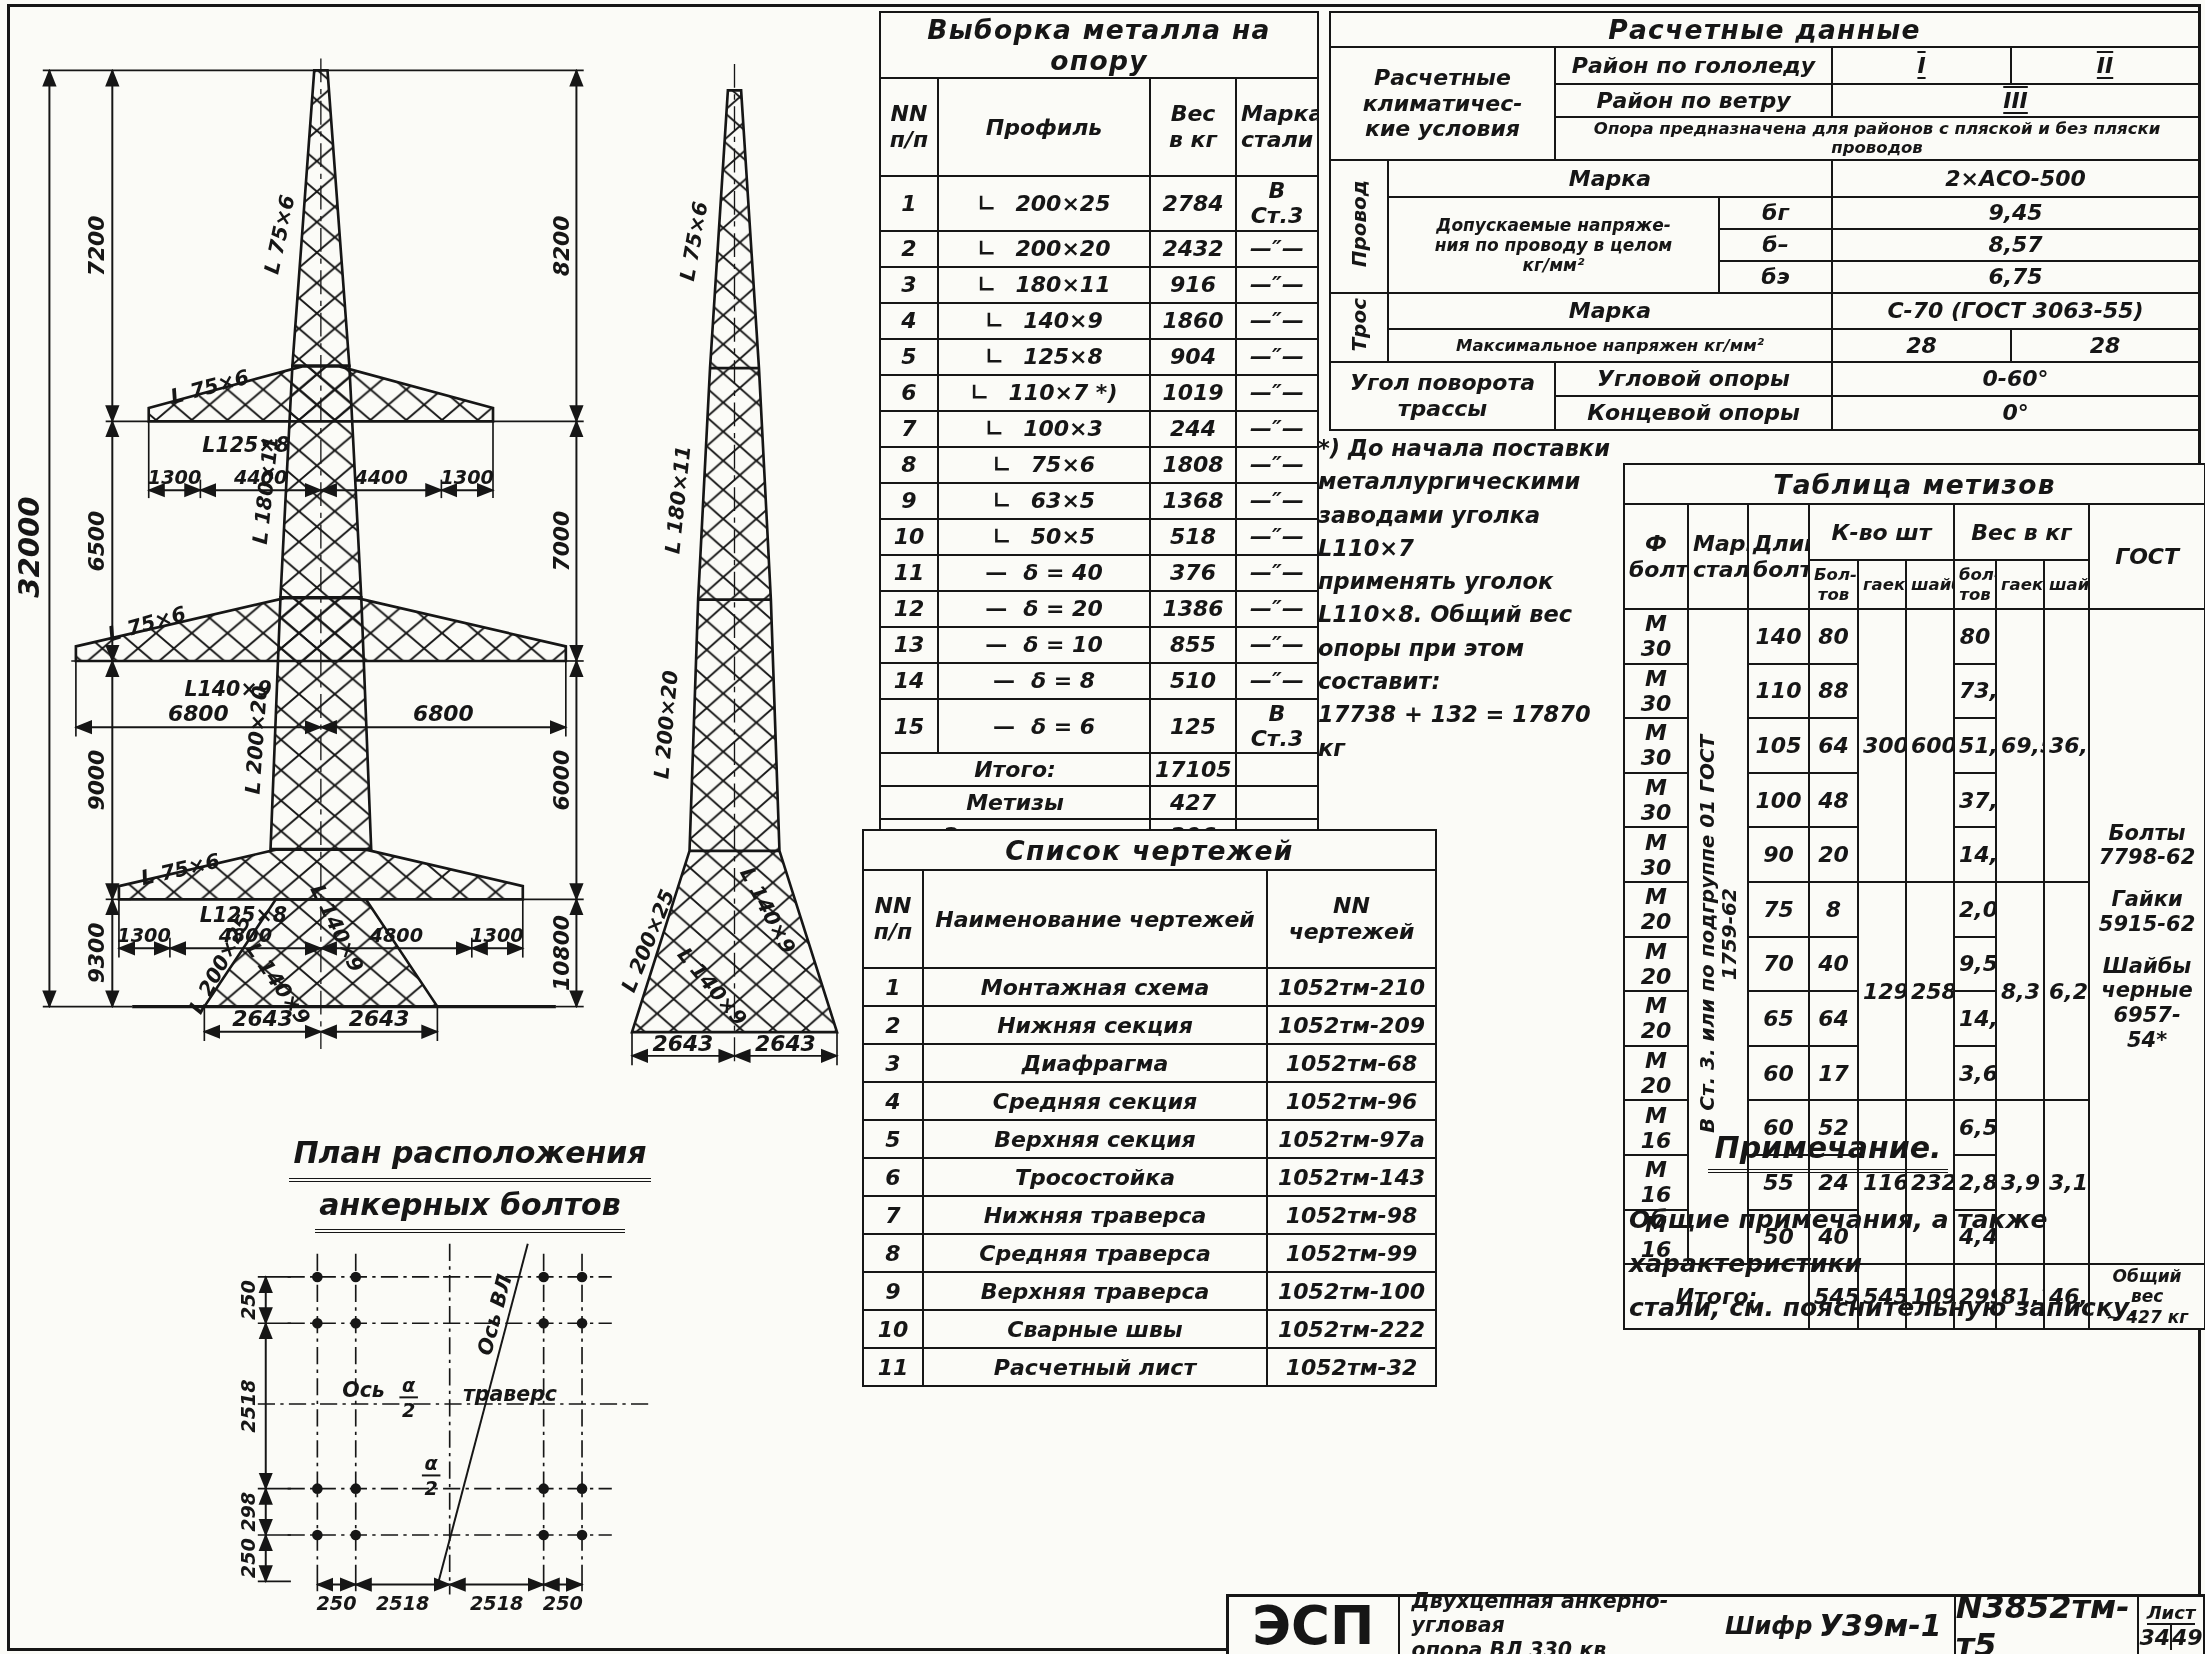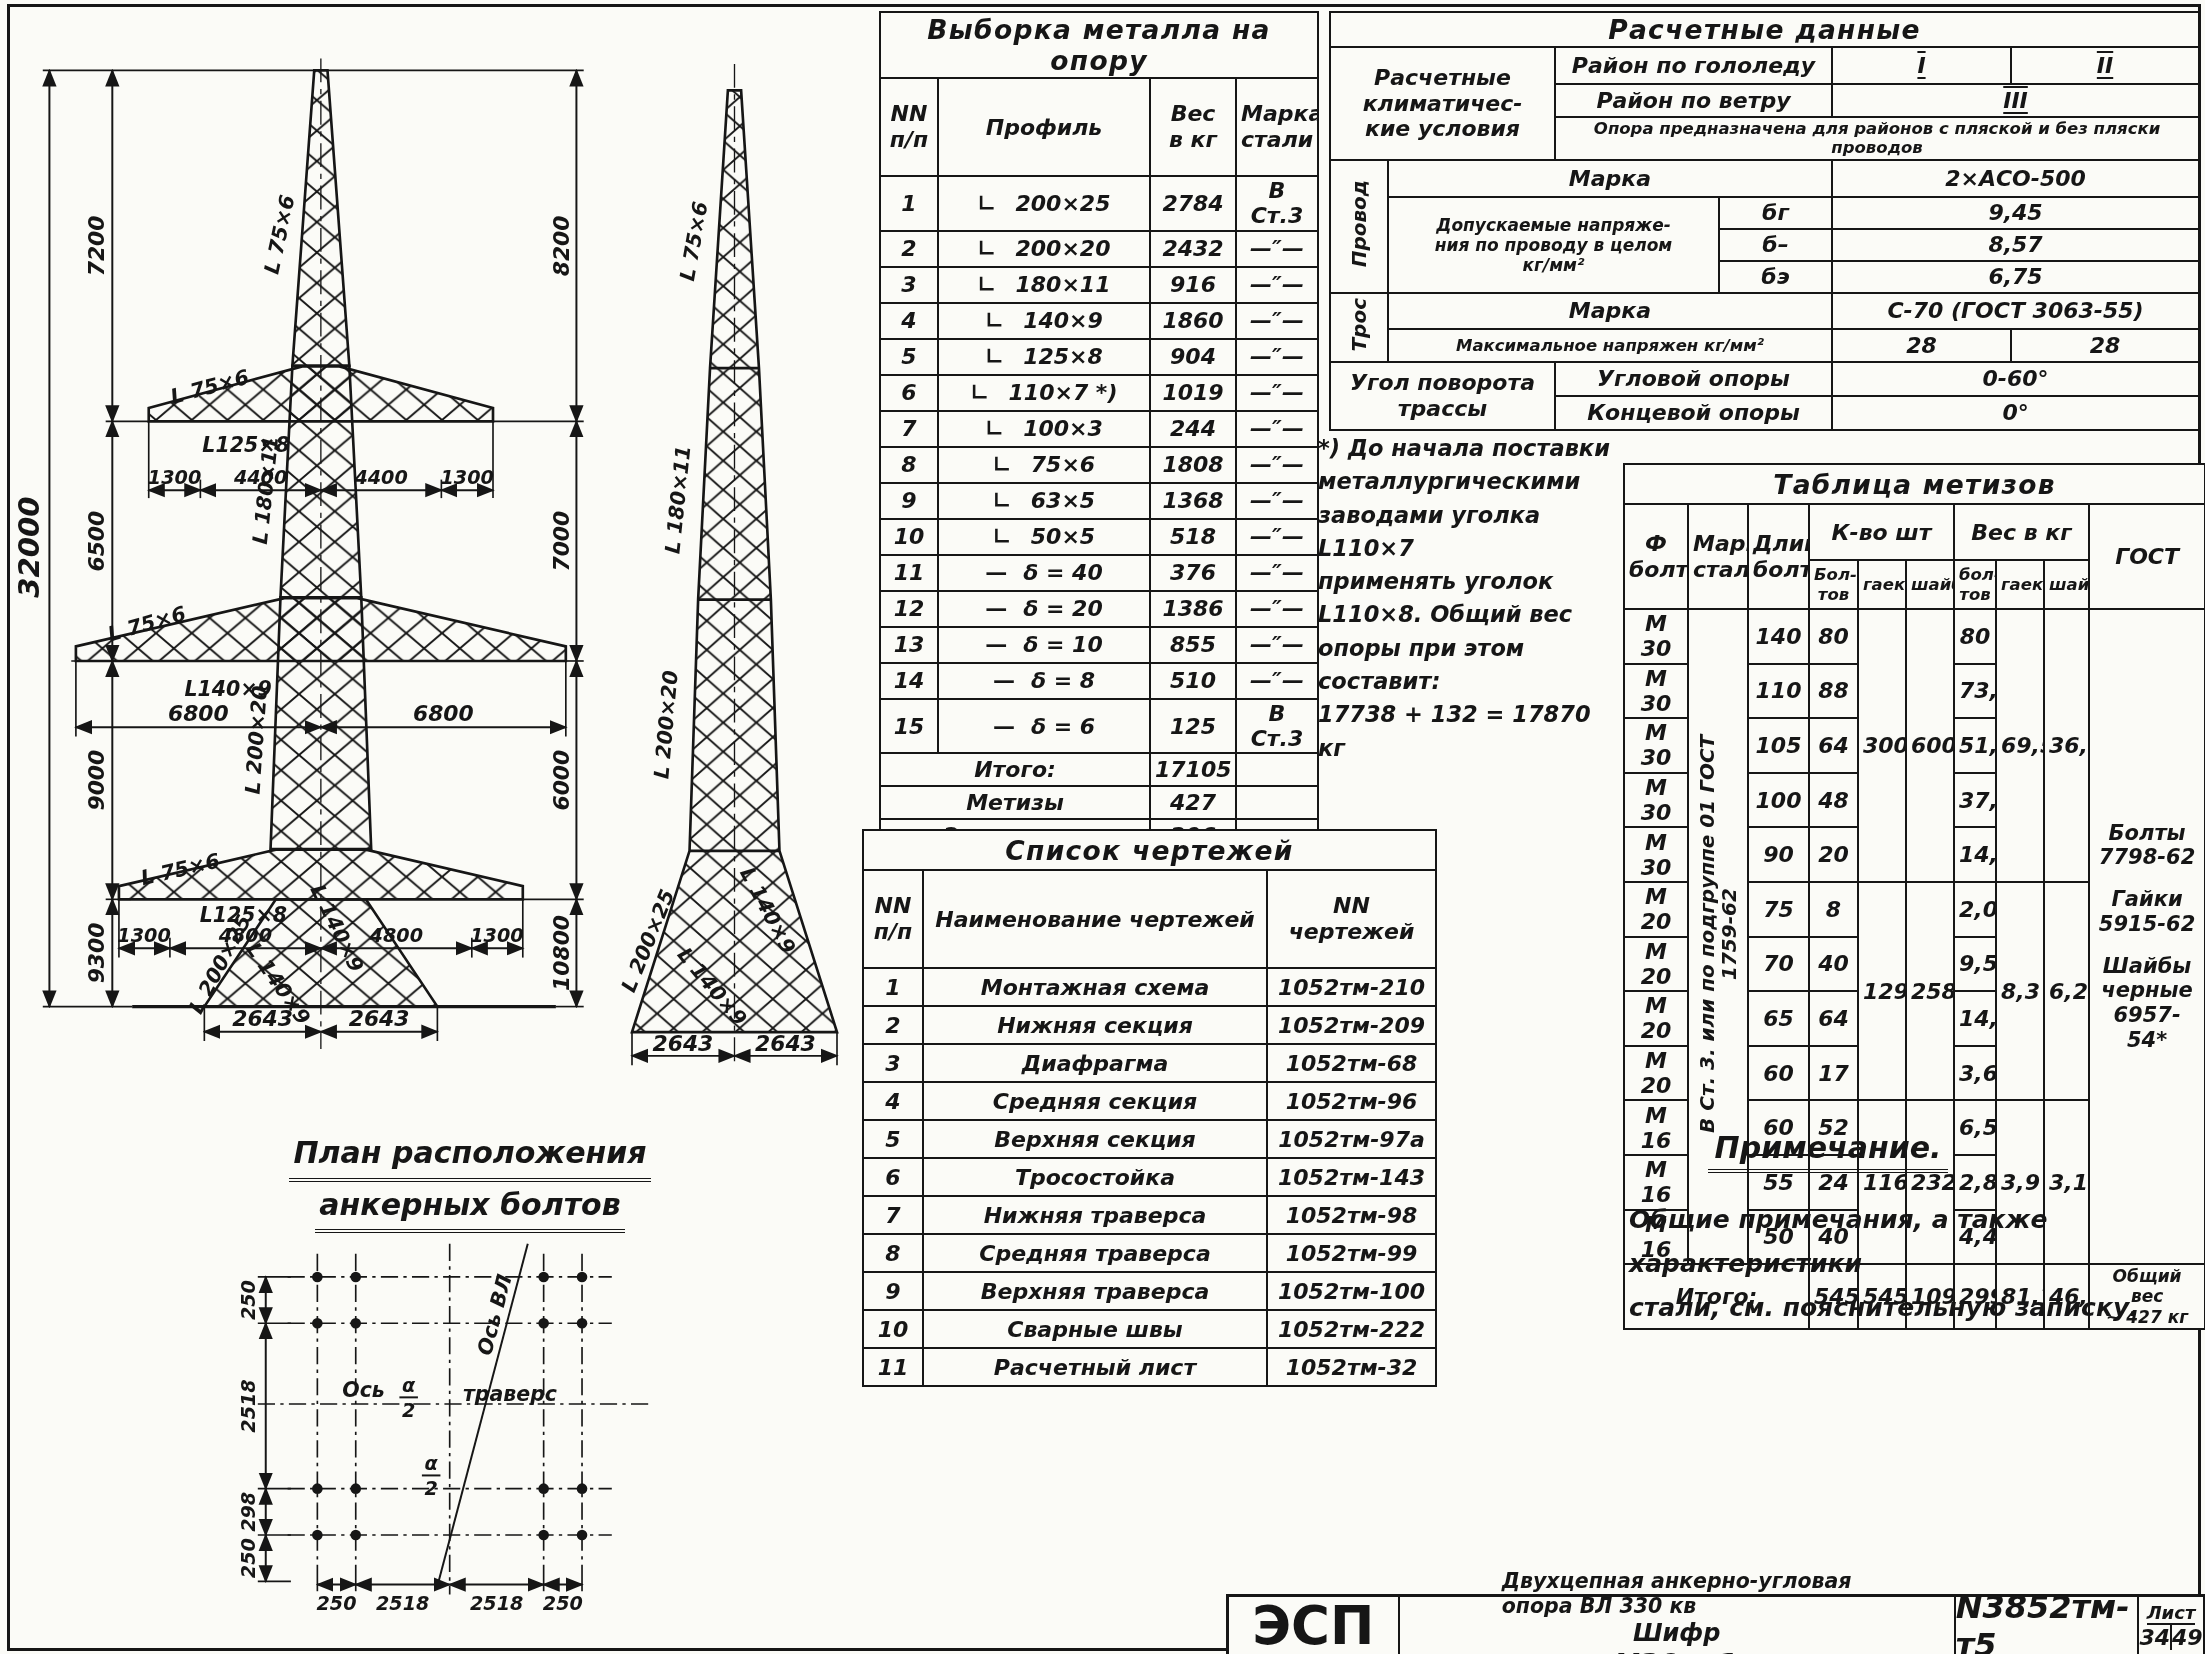--- a/index.html
+++ b/index.html
@@ -28,21 +28,21 @@
   .note-title{font-size:30px;font-weight:700;font-style:italic;border-bottom:4px double #161616;
               display:inline-block;padding:0 6.6px 4px;}
   .note-body{font-size:25px;font-style:italic;font-weight:600;line-height:1.75;margin-top:25px;white-space:pre-line;}
   .plan-title{text-align:center;font-size:30px;font-weight:700;font-style:italic;line-height:1.5;}
   .plan-title span{border-bottom:4px double #161616;padding:0 4px 2.6px;display:inline-block;}
   .tb{position:absolute;left:1226px;top:1594px;width:974px;height:57px;display:flex;
       border:3.3px solid #161616;background:#fbfbf7;}
   .tb>div{border-left:2.6px solid #161616;display:flex;align-items:center;justify-content:center;box-sizing:border-box;}
   .tb>div:first-child{border-left:none;}
   .tb-org{width:172px;font-size:53px;font-weight:700;}
-  .tb-title{width:567px;justify-content:space-between;padding:2px 12px;font-style:italic;flex-direction:column;}
+  .tb-title{width:567px;justify-content:space-between;padding:2px 12px;font-style:italic;}
   .tb-title .lines{font-size:20.5px;font-weight:600;line-height:1.2;text-align:left;}
   .tb-title .shifr{font-size:24px;font-weight:600;margin:0 6.6px;}
   .tb-title .code{font-size:30px;font-weight:700;}
   .tb-num{width:187px;font-size:32px;font-weight:700;font-style:italic;}
   .tb-sheet{width:66px;flex-direction:column;padding:9px;align-items:stretch;}
   .tb-sheet .sl{font-size:18px;font-style:italic;font-weight:700;text-align:center;border-bottom:2px solid #161616;flex:1;
                 display:flex;align-items:center;justify-content:center;}
   .tb-sheet .sn{flex:1;display:flex;}
   .tb-sheet .sn div{flex:1;display:flex;align-items:center;justify-content:center;font-size:22px;font-style:italic;font-weight:700;}
   .tb-sheet .sn div:first-child{border-right:2px solid #161616;}

